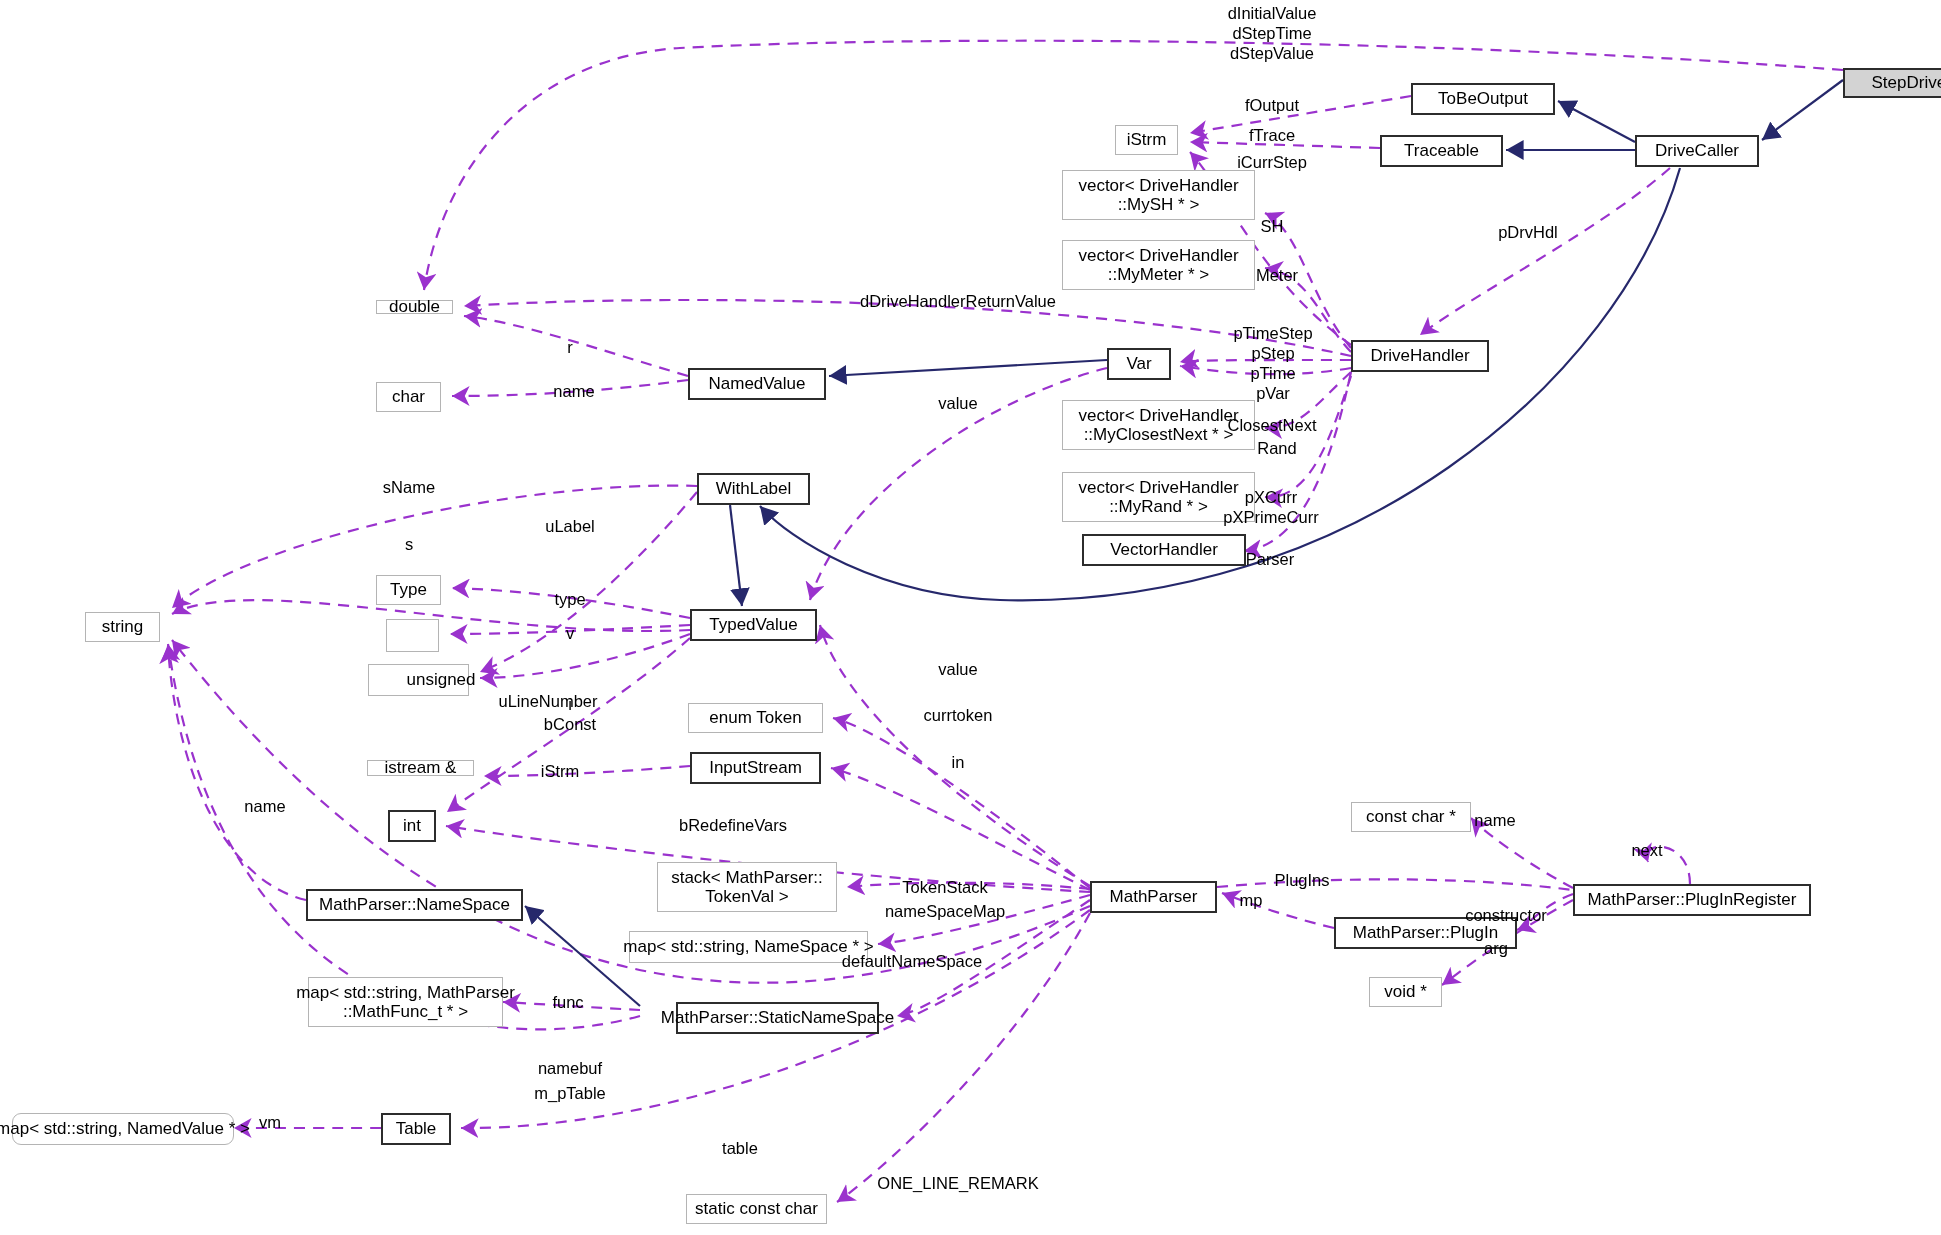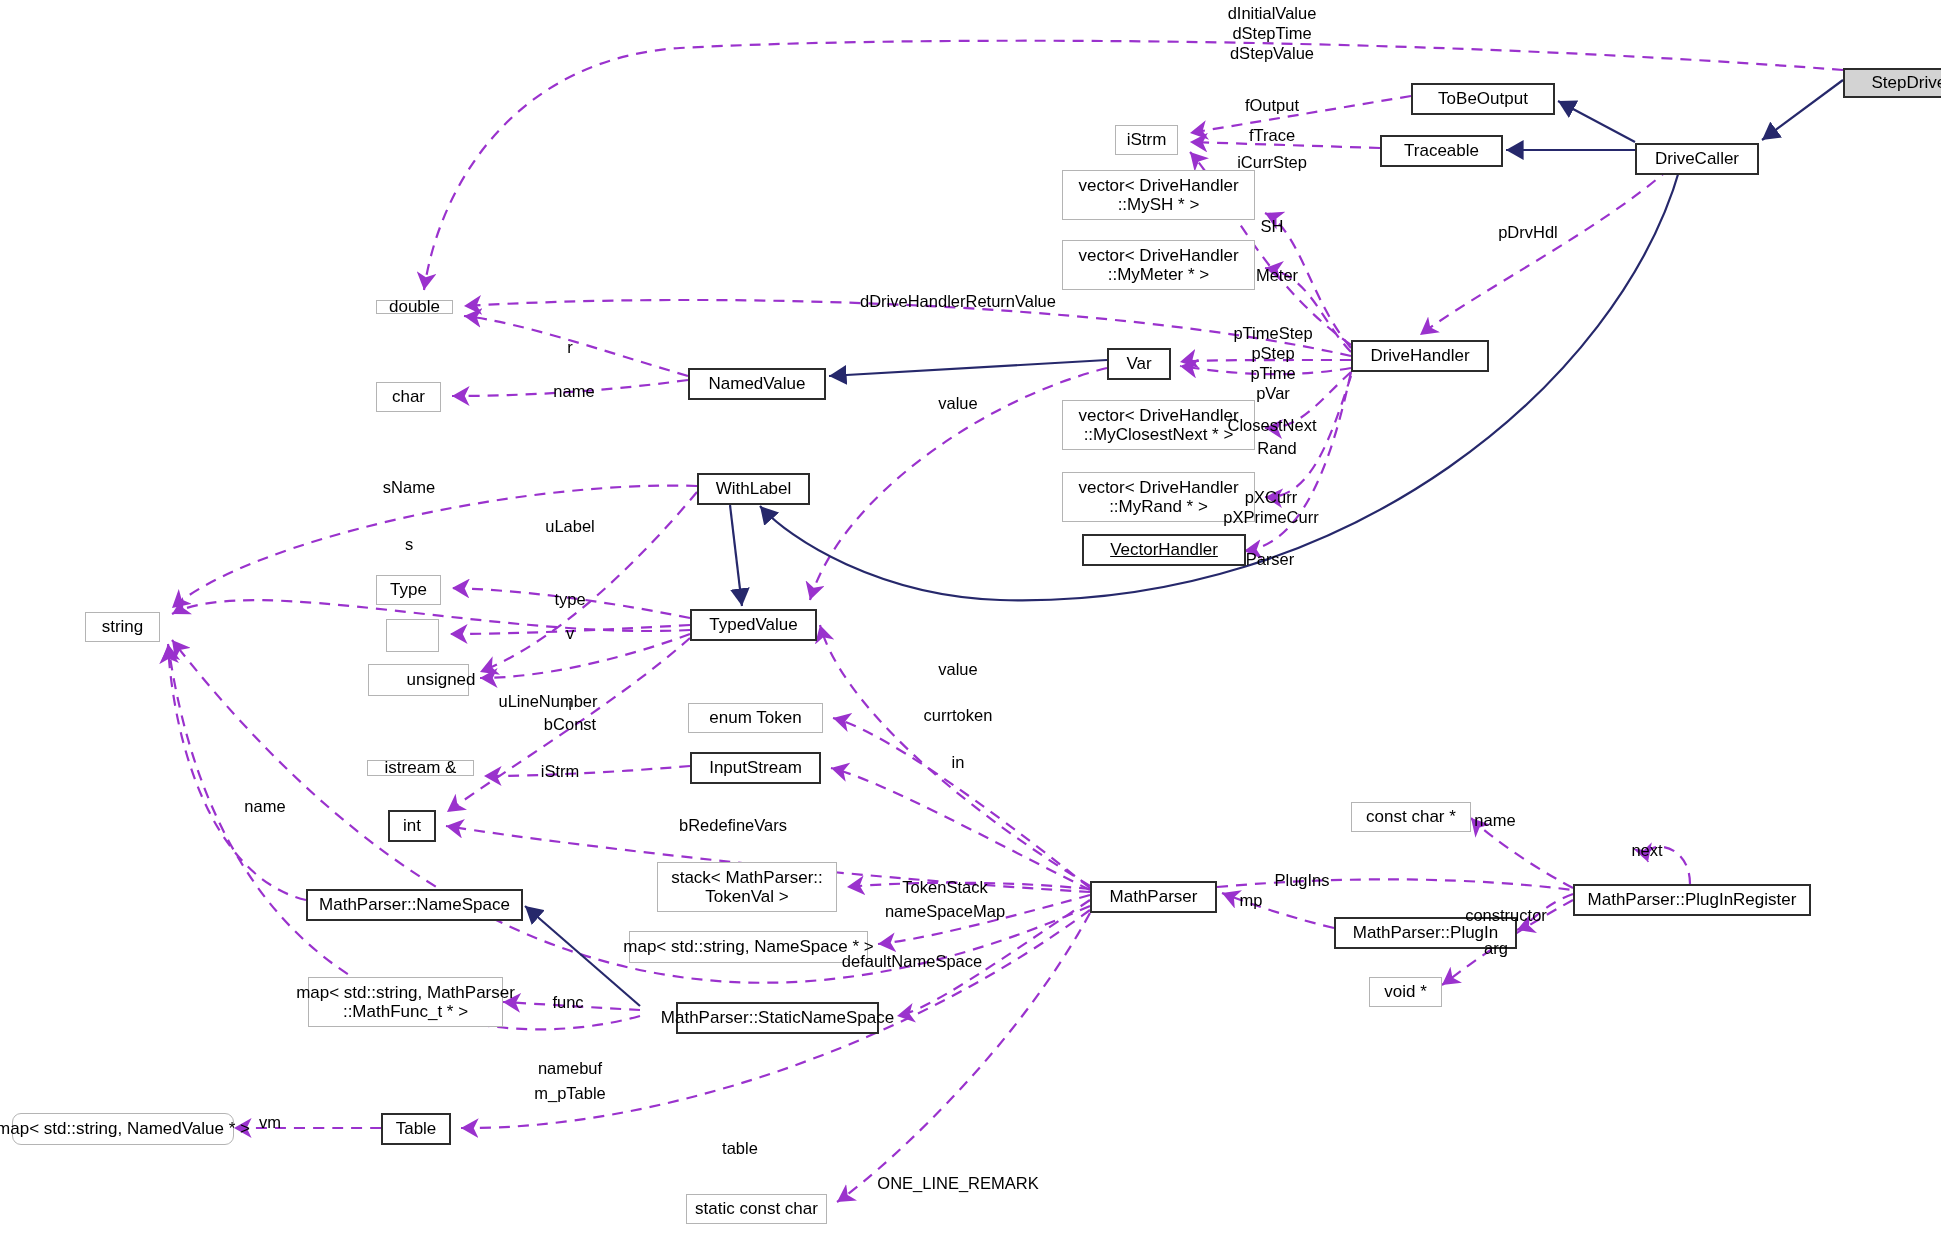--- a/index.html
+++ b/index.html
@@ -176,38 +176,38 @@
 
       <path d="M730,505 L742,606"></path>
 
       <path d="M640,1006 L525,906"></path>
     </g>
   </svg>
 
   <div id="nodes-layer">
       <div class="node current" style="left: 1843px; top: 68px; width: 176px; height: 30px;">StepDriveCaller</div>
       <div class="node thick" style="left: 1411px; top: 83px; width: 144px; height: 32px;">ToBeOutput</div>
-      <div class="node thick" style="left: 1635px; top: 135px; width: 124px; height: 32px; margin-top: 8px;">DriveCaller</div>
+      <div class="node thick" style="left: 1635px; top: 135px; width: 124px; height: 32px;">DriveCaller</div>
       <div class="node thin" style="left: 1115px; top: 125px; width: 63px; height: 30px;">iStrm</div>
       <div class="node thick" style="left: 1380px; top: 135px; width: 123px; height: 32px;">Traceable</div>
       <div class="node thin" style="left: 1062px; top: 170px; width: 193px; height: 50px;">vector&lt; DriveHandler
 ::MySH * &gt;</div>
       <div class="node thin" style="left: 1062px; top: 240px; width: 193px; height: 50px;">vector&lt; DriveHandler
 ::MyMeter * &gt;</div>
       <div class="node thin" style="left: 376px; top: 300px; width: 77px; height: 14px;">double</div>
       <div class="node thick" style="left: 1351px; top: 340px; width: 138px; height: 32px;">DriveHandler</div>
       <div class="node thick" style="left: 688px; top: 368px; width: 138px; height: 32px;">NamedValue</div>
       <div class="node thick" style="left: 1107px; top: 348px; width: 64px; height: 32px;">Var</div>
       <div class="node thin" style="left: 376px; top: 382px; width: 65px; height: 30px;">char</div>
       <div class="node thin" style="left: 1062px; top: 400px; width: 193px; height: 50px;">vector&lt; DriveHandler
 ::MyClosestNext * &gt;</div>
       <div class="node thick" style="left: 697px; top: 473px; width: 113px; height: 32px;">WithLabel</div>
       <div class="node thin" style="left: 1062px; top: 472px; width: 193px; height: 50px;">vector&lt; DriveHandler
 ::MyRand * &gt;</div>
-      <div class="node thick" style="left: 1082px; top: 534px; width: 164px; height: 32px; text-decoration: underline;">VectorHandler</div>
+      <div class="node thick" style="left: 1082px; top: 534px; width: 164px; height: 32px;">VectorHandler</div>
       <div class="node thin" style="left: 376px; top: 575px; width: 65px; height: 30px;">Type</div>
       <div class="node thin" style="left: 85px; top: 612px; width: 75px; height: 30px;">string</div>
       <div class="node thick" style="left: 690px; top: 609px; width: 127px; height: 32px;">TypedValue</div>
       <div class="node thin" style="left: 386px; top: 619px; width: 53px; height: 33px;"></div>
       <div class="node thin" style="left: 368px; top: 664px; width: 101px; height: 32px; padding-left: 45px;">unsigned</div>
       <div class="node thin" style="left: 688px; top: 703px; width: 135px; height: 30px;">enum Token</div>
       <div class="node thick" style="left: 690px; top: 752px; width: 131px; height: 32px;">InputStream</div>
       <div class="node thin" style="left: 367px; top: 760px; width: 107px; height: 16px;">istream &amp;</div>
       <div class="node thin" style="left: 1351px; top: 802px; width: 120px; height: 30px;">const char *</div>
       <div class="node thick" style="left: 388px; top: 810px; width: 48px; height: 32px;">int</div>

